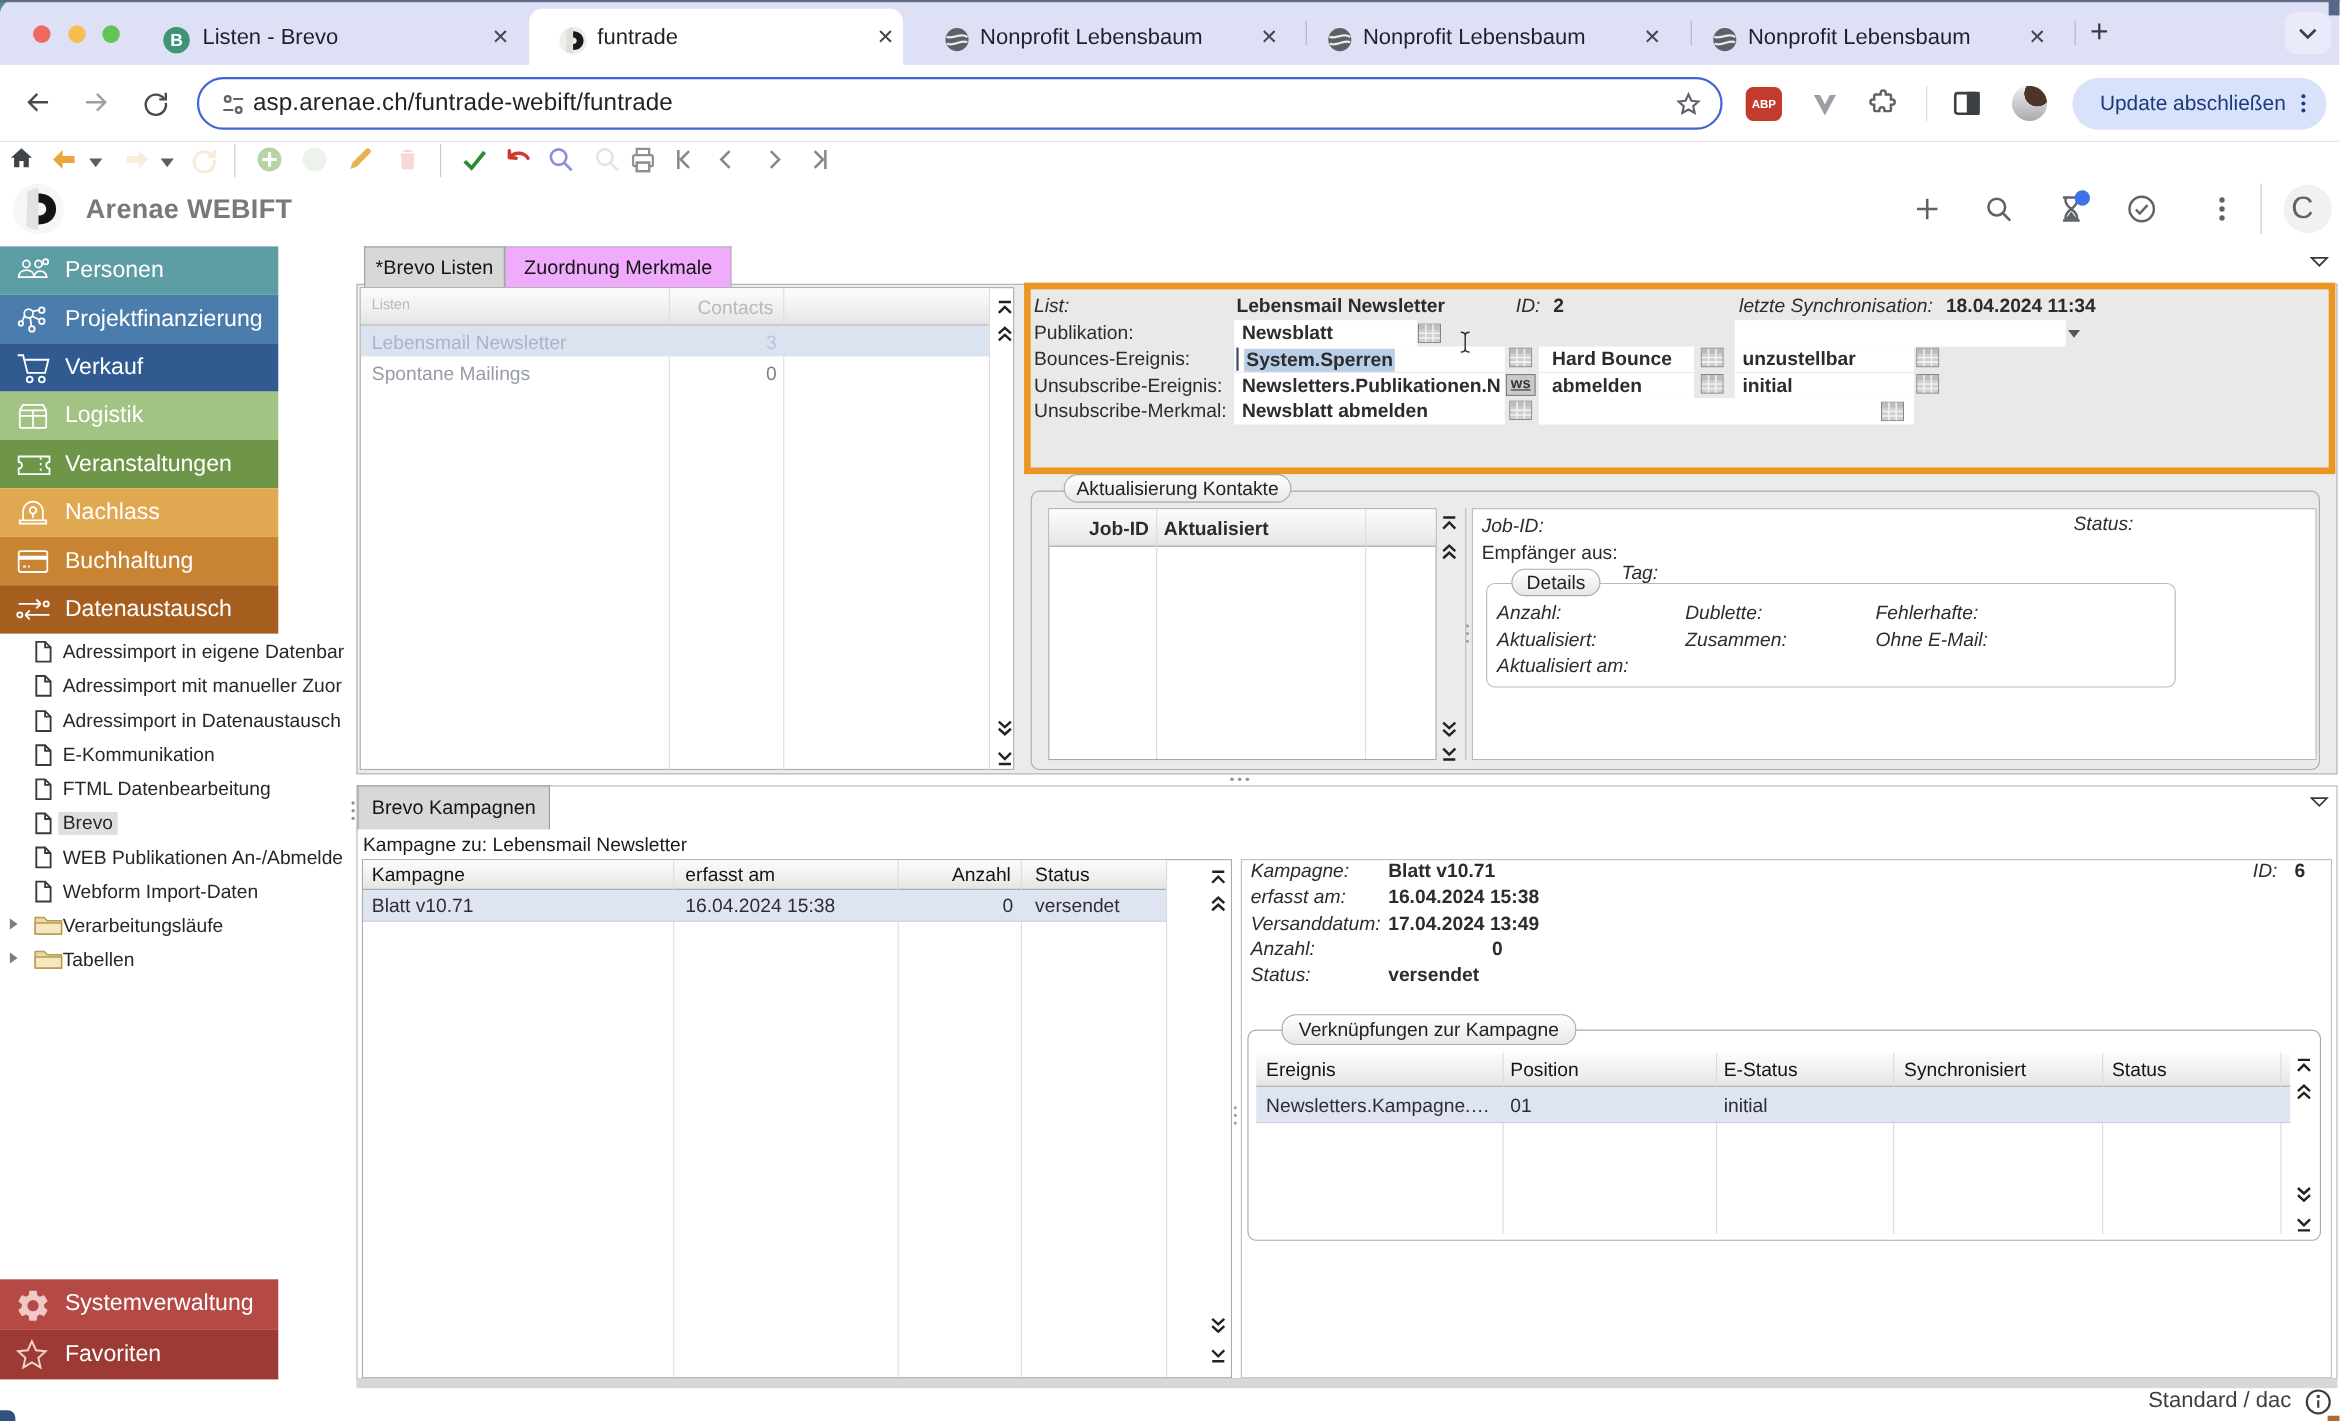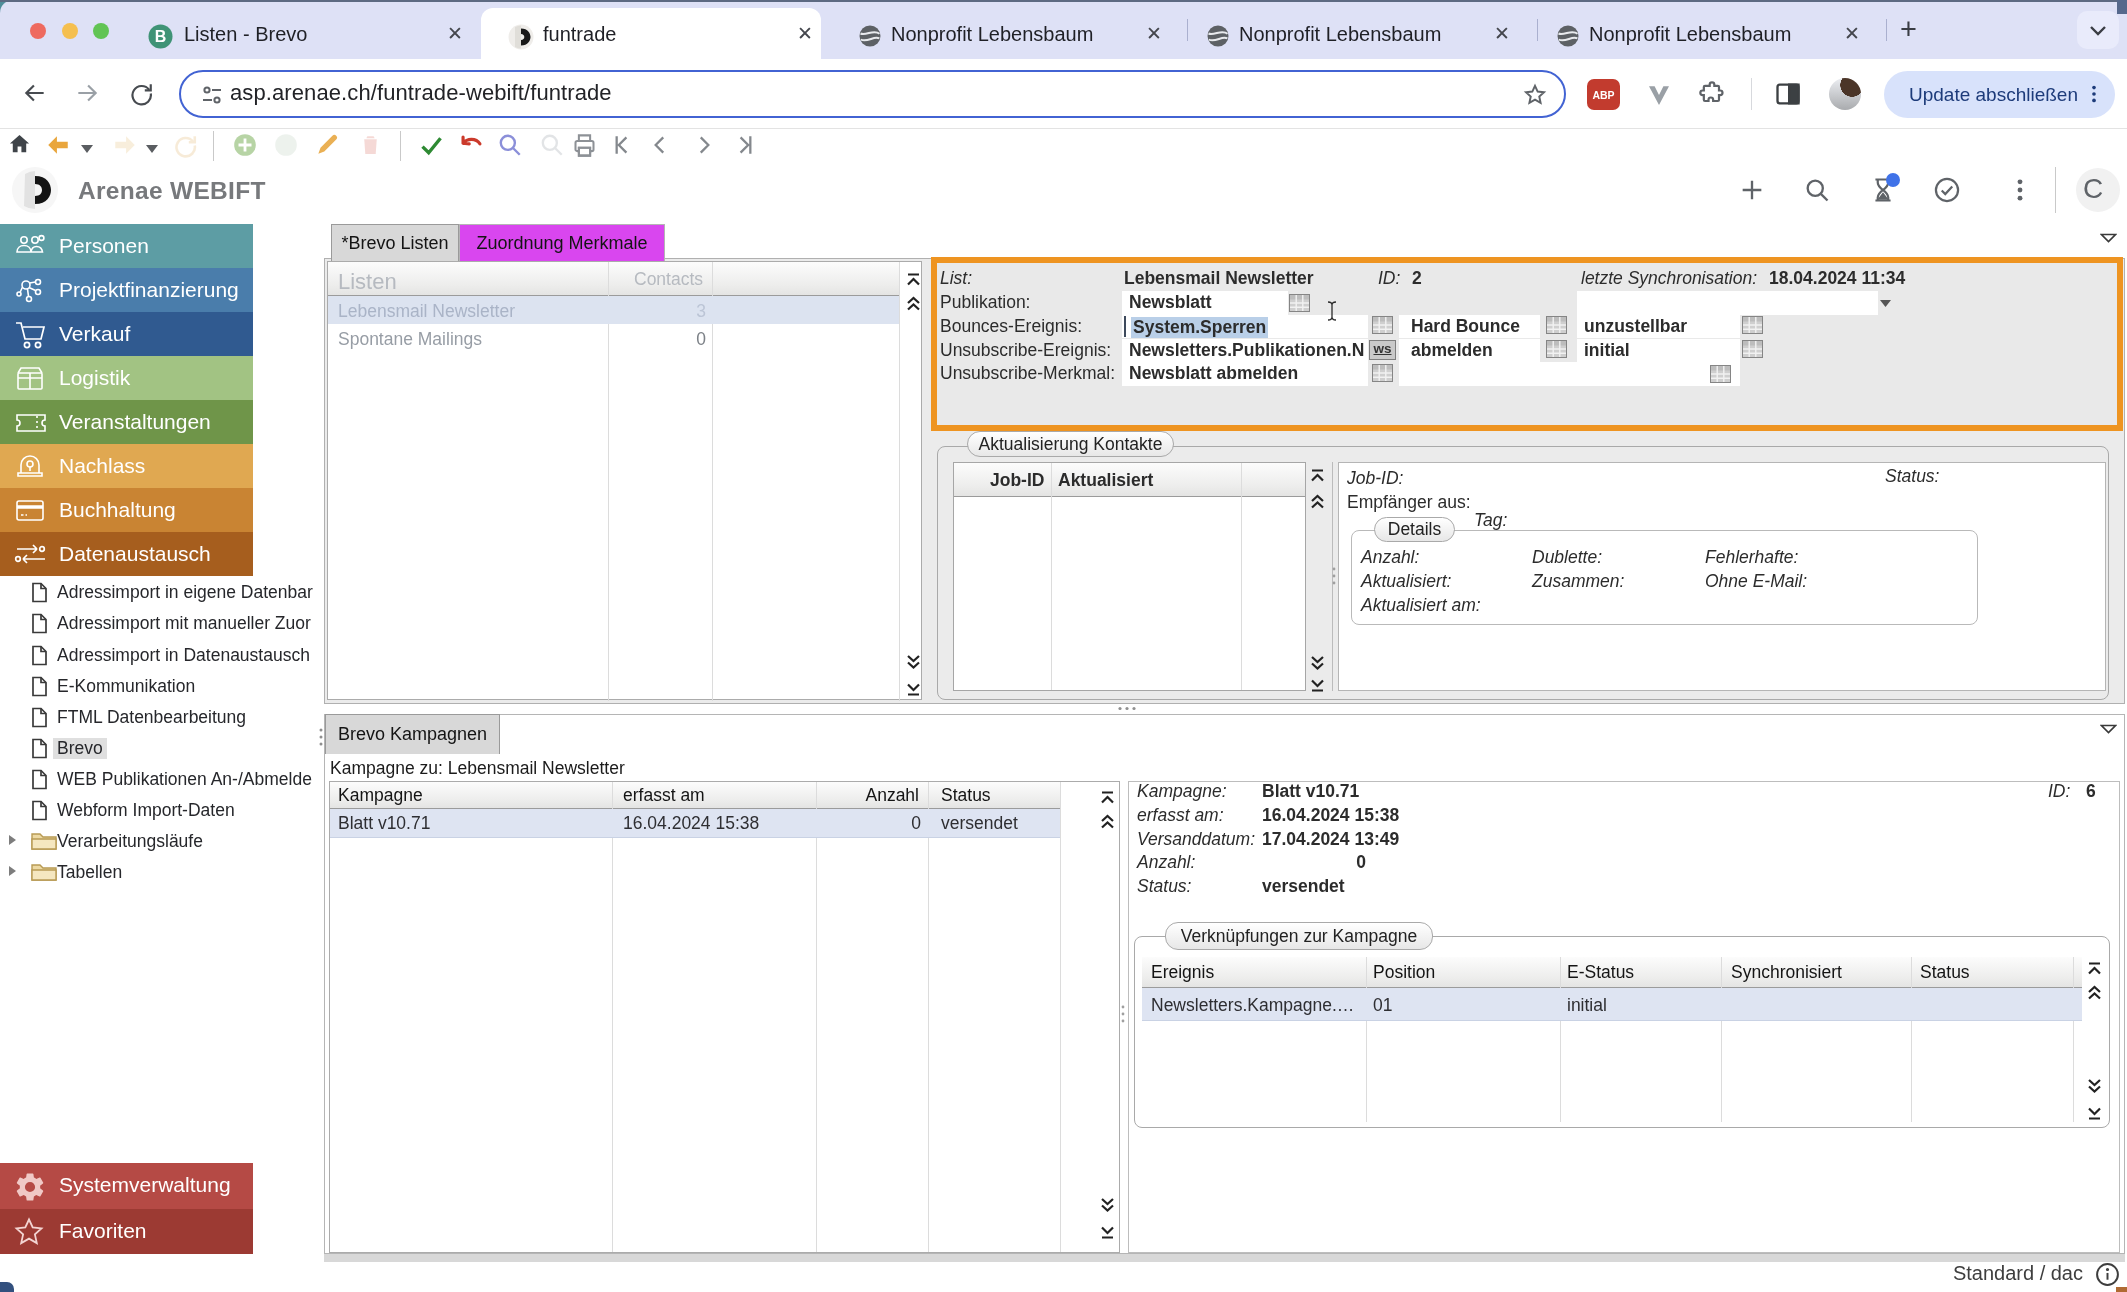--- a/index.html
+++ b/index.html
@@ -418,28 +418,28 @@
 
 <div style="position:absolute;right:44px;top:1262px;font-size:20px;color:#3e3e3e;">Standard / dac</div>
 <div style="position:absolute;left:2095px;top:1262px;"><svg width="25" height="25" viewBox="0 0 24 24" fill="none" stroke="#3e3e3e" stroke-width="1.9">
         <circle cx="12" cy="12" r="10"></circle>
         <path d="M12 10.5V17"></path>
         <circle cx="12" cy="7.2" r="0.6" fill="#3e3e3e"></circle>
       </svg></div>
 
 <div class="abs" style="left:324px;top:258px;width:1801px;height:446px;background:#ebebeb;border:1px solid #b0b0b0;"></div>
 <div class="ctab" style="left:331px;top:224px;width:128px;background:#d8d8d8;border:1px solid #9a9a9a;border-bottom:none;line-height:36px;">*Brevo Listen</div>
-<div class="ctab" style="left:459px;top:224px;width:206px;background:#d946ef;border:1px solid #b5b5b5;border-bottom:none;line-height:36px;">Zuordnung Merkmale</div>
+<div class="ctab" style="left:459px;top:224px;width:206px;background:#f0abfc;border:1px solid #b5b5b5;border-bottom:none;line-height:36px;">Zuordnung Merkmale</div>
 <svg class="abs" style="left:2100px;top:233px;" width="17" height="10">
       <path d="M1.5 1.5 H15.5 L8.5 8.5 Z" fill="none" stroke="#3a3a3a" stroke-width="1.6"></path>
     </svg>
 
 <div class="abs" style="left:327px;top:261px;width:595px;height:439px;background:#fff;border:1px solid #ababab;">
   <div class="abs thead" style="left:0;top:0;width:571px;height:34px;"></div>
-  <div class="abs" style="left:10px;top:7px;font-size:22px;color:#b6bac0;">Listen</div>
+  <div class="abs" style="left:10px;top:7px;font-size:13px;color:#b6bac0;">Listen</div>
   <div class="abs" style="left:306px;top:7px;font-size:17.5px;color:#b6bac0;">Contacts</div>
   <div class="colline" style="left:280px;top:0;height:439px;"></div>
   <div class="colline" style="left:384px;top:0;height:439px;"></div>
   <div class="abs" style="left:571px;top:0;width:1px;height:439px;background:#dcdcdc;"></div>
   <div class="abs" style="left:0;top:34px;width:571px;height:28px;background:#dce3f0;"></div>
   <div class="abs" style="left:10px;top:39px;font-size:17.5px;color:#aab4c7;">Lebensmail Newsletter</div>
   <div class="abs" style="left:352px;top:39px;width:26px;text-align:right;font-size:17.5px;color:#bcc5d6;">3</div>
   <div class="abs" style="left:10px;top:67px;font-size:17.5px;color:#979da5;">Spontane Mailings</div>
   <div class="abs" style="left:352px;top:67px;width:26px;text-align:right;font-size:17.5px;color:#7c8187;">0</div>
   <svg class="abs" style="left:578px;top:10px;" width="15" height="15" fill="none" stroke="#222" stroke-width="2.2">

